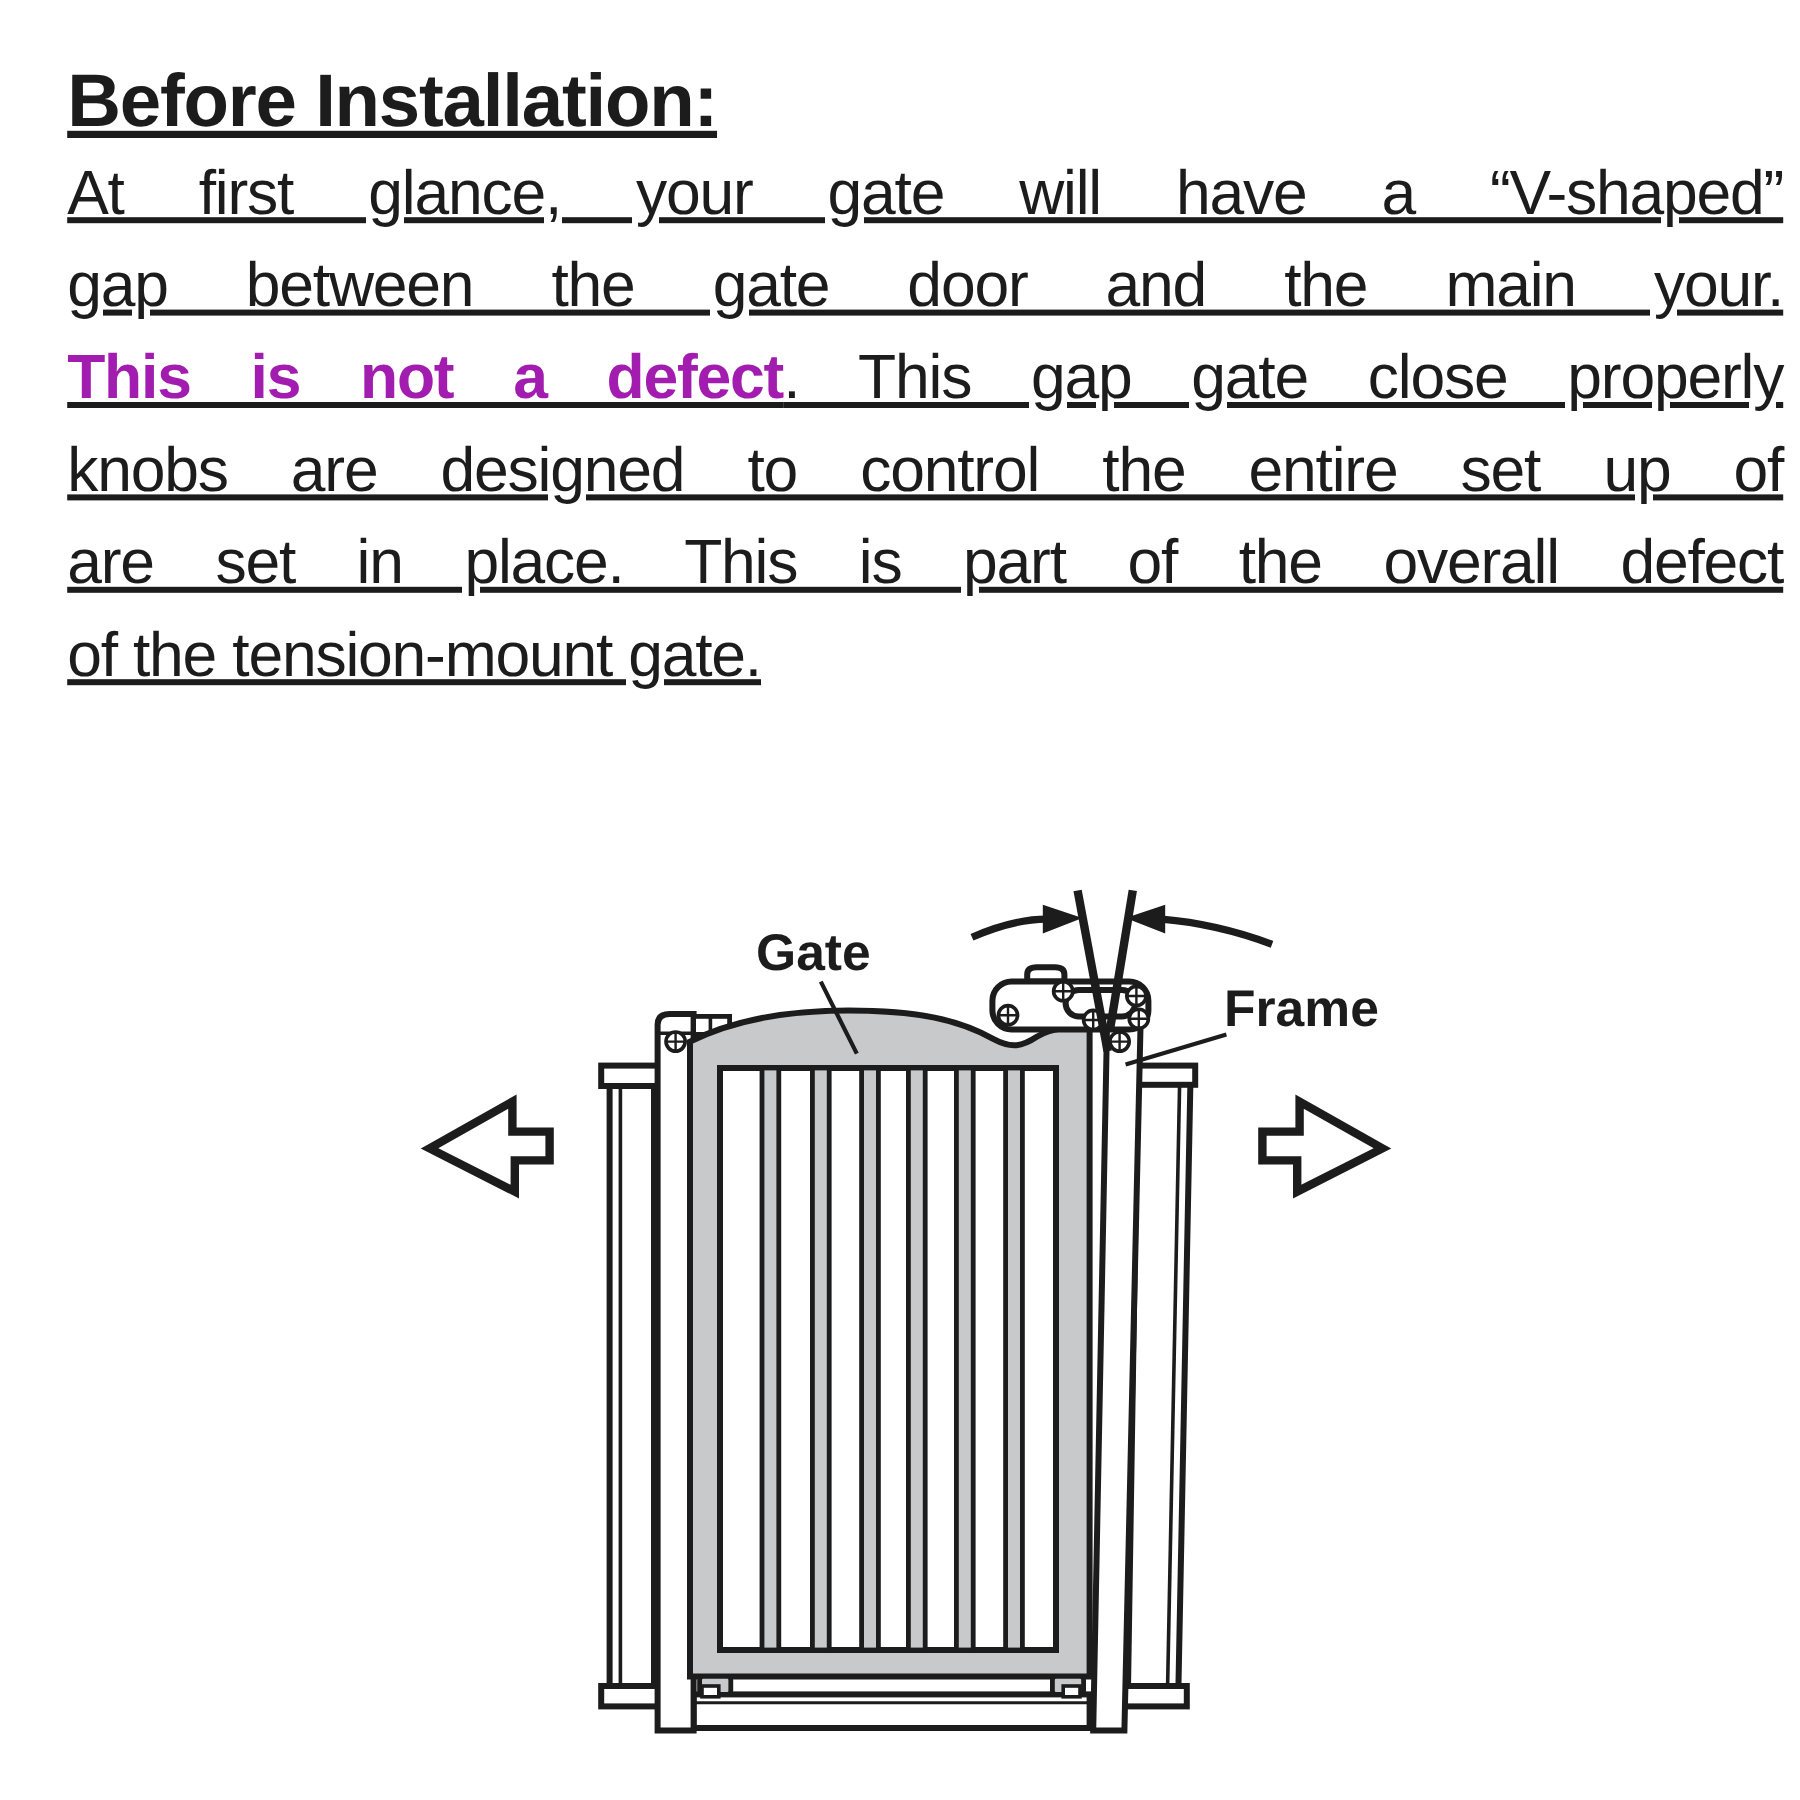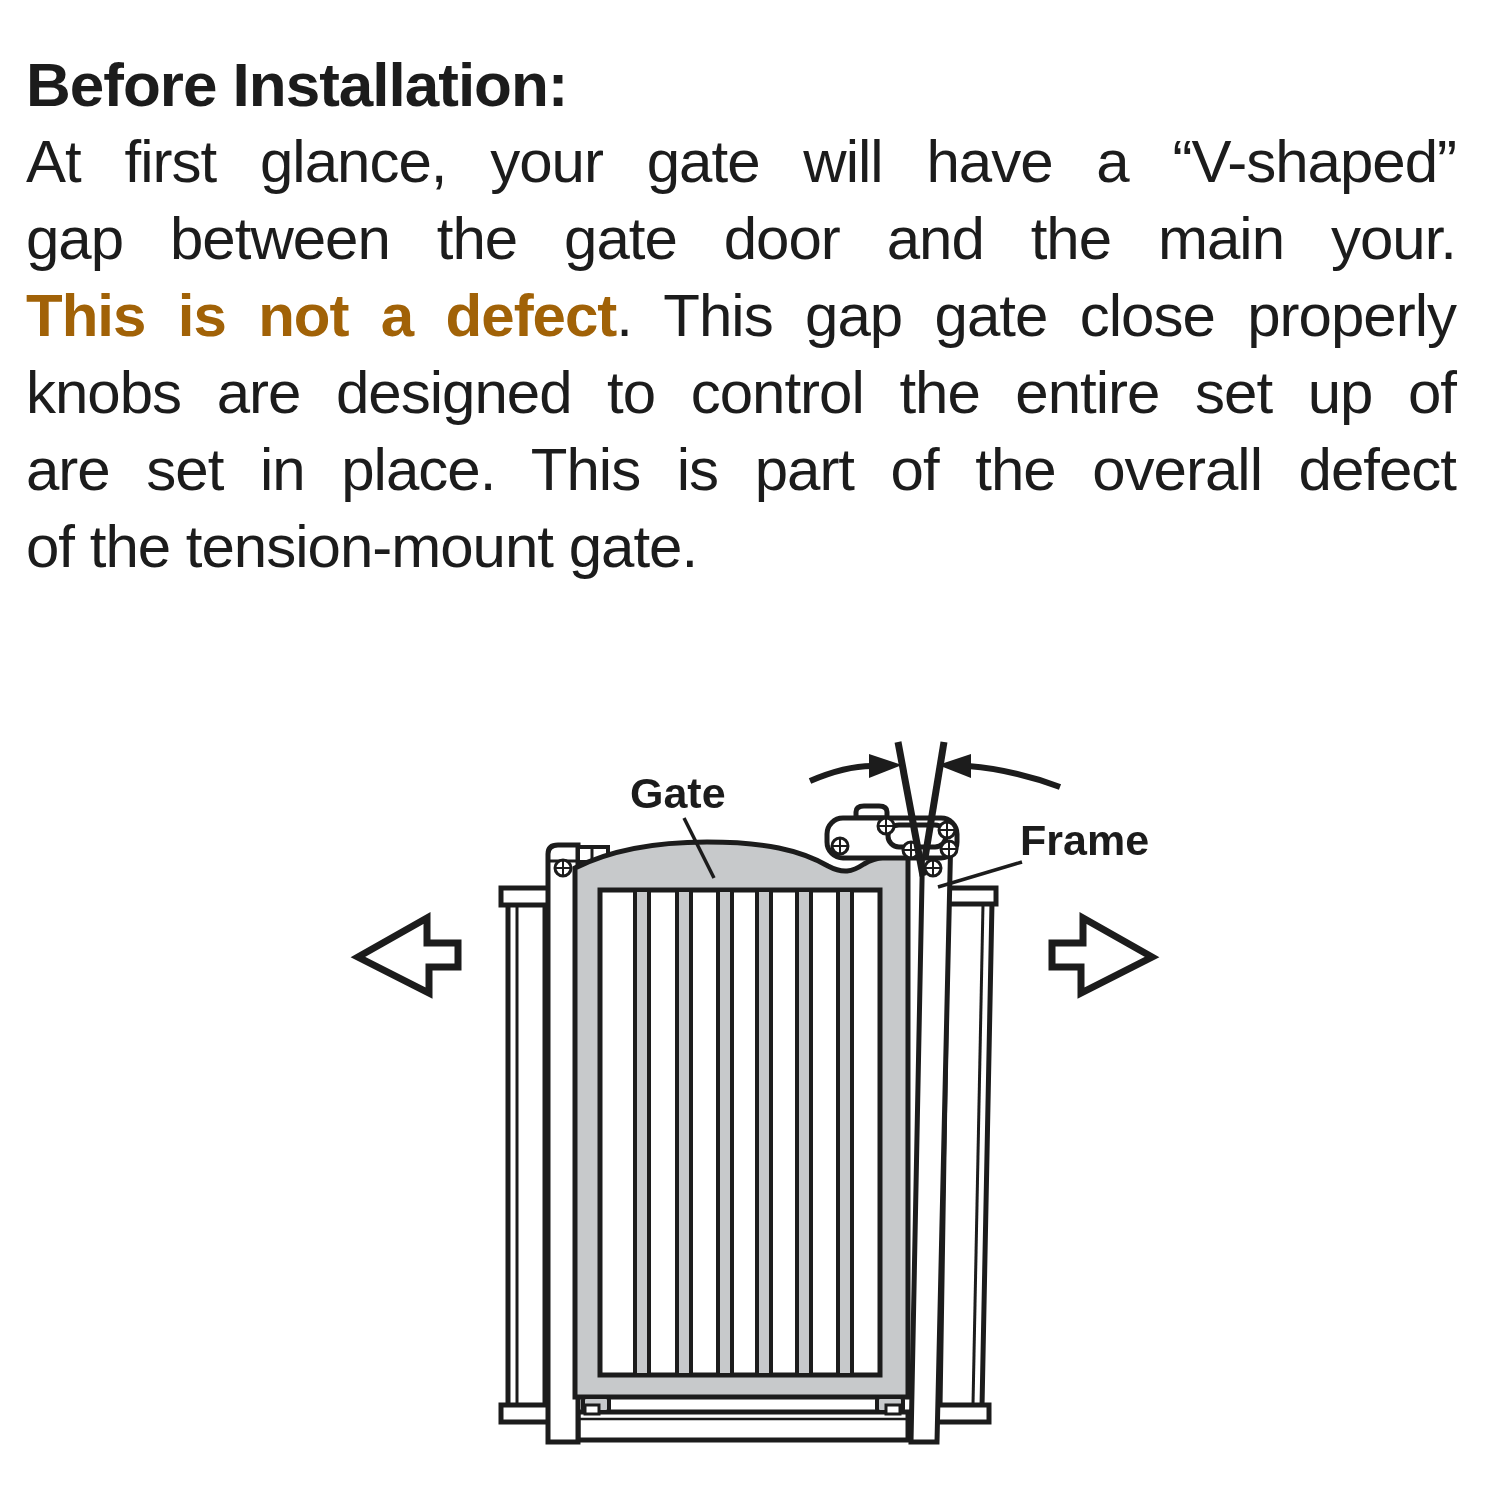--- a/index.html
+++ b/index.html
@@ -1,23 +1,23 @@
 <!DOCTYPE html>
 <html><head>
 <meta charset="utf-8">
 <style>
   html,body{margin:0;padding:0;background:#ffffff;width:1500px;height:1500px;overflow:hidden;}
   #page{position:relative;width:1500px;height:1500px;background:#ffffff;
         font-family:"Liberation Sans","DejaVu Sans",sans-serif;color:#1c1c1c;}
-  #text-block{position:absolute;left:26px;top:46px;width:1430px;}
+  #text-block{position:absolute;left:56px;top:46px;width:1430px;text-decoration:underline;}
   #heading{font-size:62px;font-weight:700;line-height:77px;letter-spacing:-1px;white-space:nowrap;}
-  .line{font-size:60px;line-height:77px;letter-spacing:-1px;
+  .line{font-size:52px;line-height:77px;letter-spacing:-1px;
         text-align:justify;text-align-last:justify;white-space:normal;}
   .line.last{text-align:right;text-align-last:left;}
-  .red-bold{color:#a16207;font-weight:700;}
+  .red-bold{color:#a21caf;font-weight:700;}
   #diagram-svg{position:absolute;left:0;top:0;width:1500px;height:1500px;}
   .ln{stroke:#1c1c1c;fill:none;}
   .white{fill:#ffffff;stroke:#1c1c1c;}
   .gray{fill:#c7c9cb;stroke:#1c1c1c;}
   .blackfill{fill:#1c1c1c;stroke:none;}
   .diagram-label{font-family:"Liberation Sans","DejaVu Sans",sans-serif;
                  font-size:43px;font-weight:700;fill:#1c1c1c;}
 </style>
 </head>
 <body>

